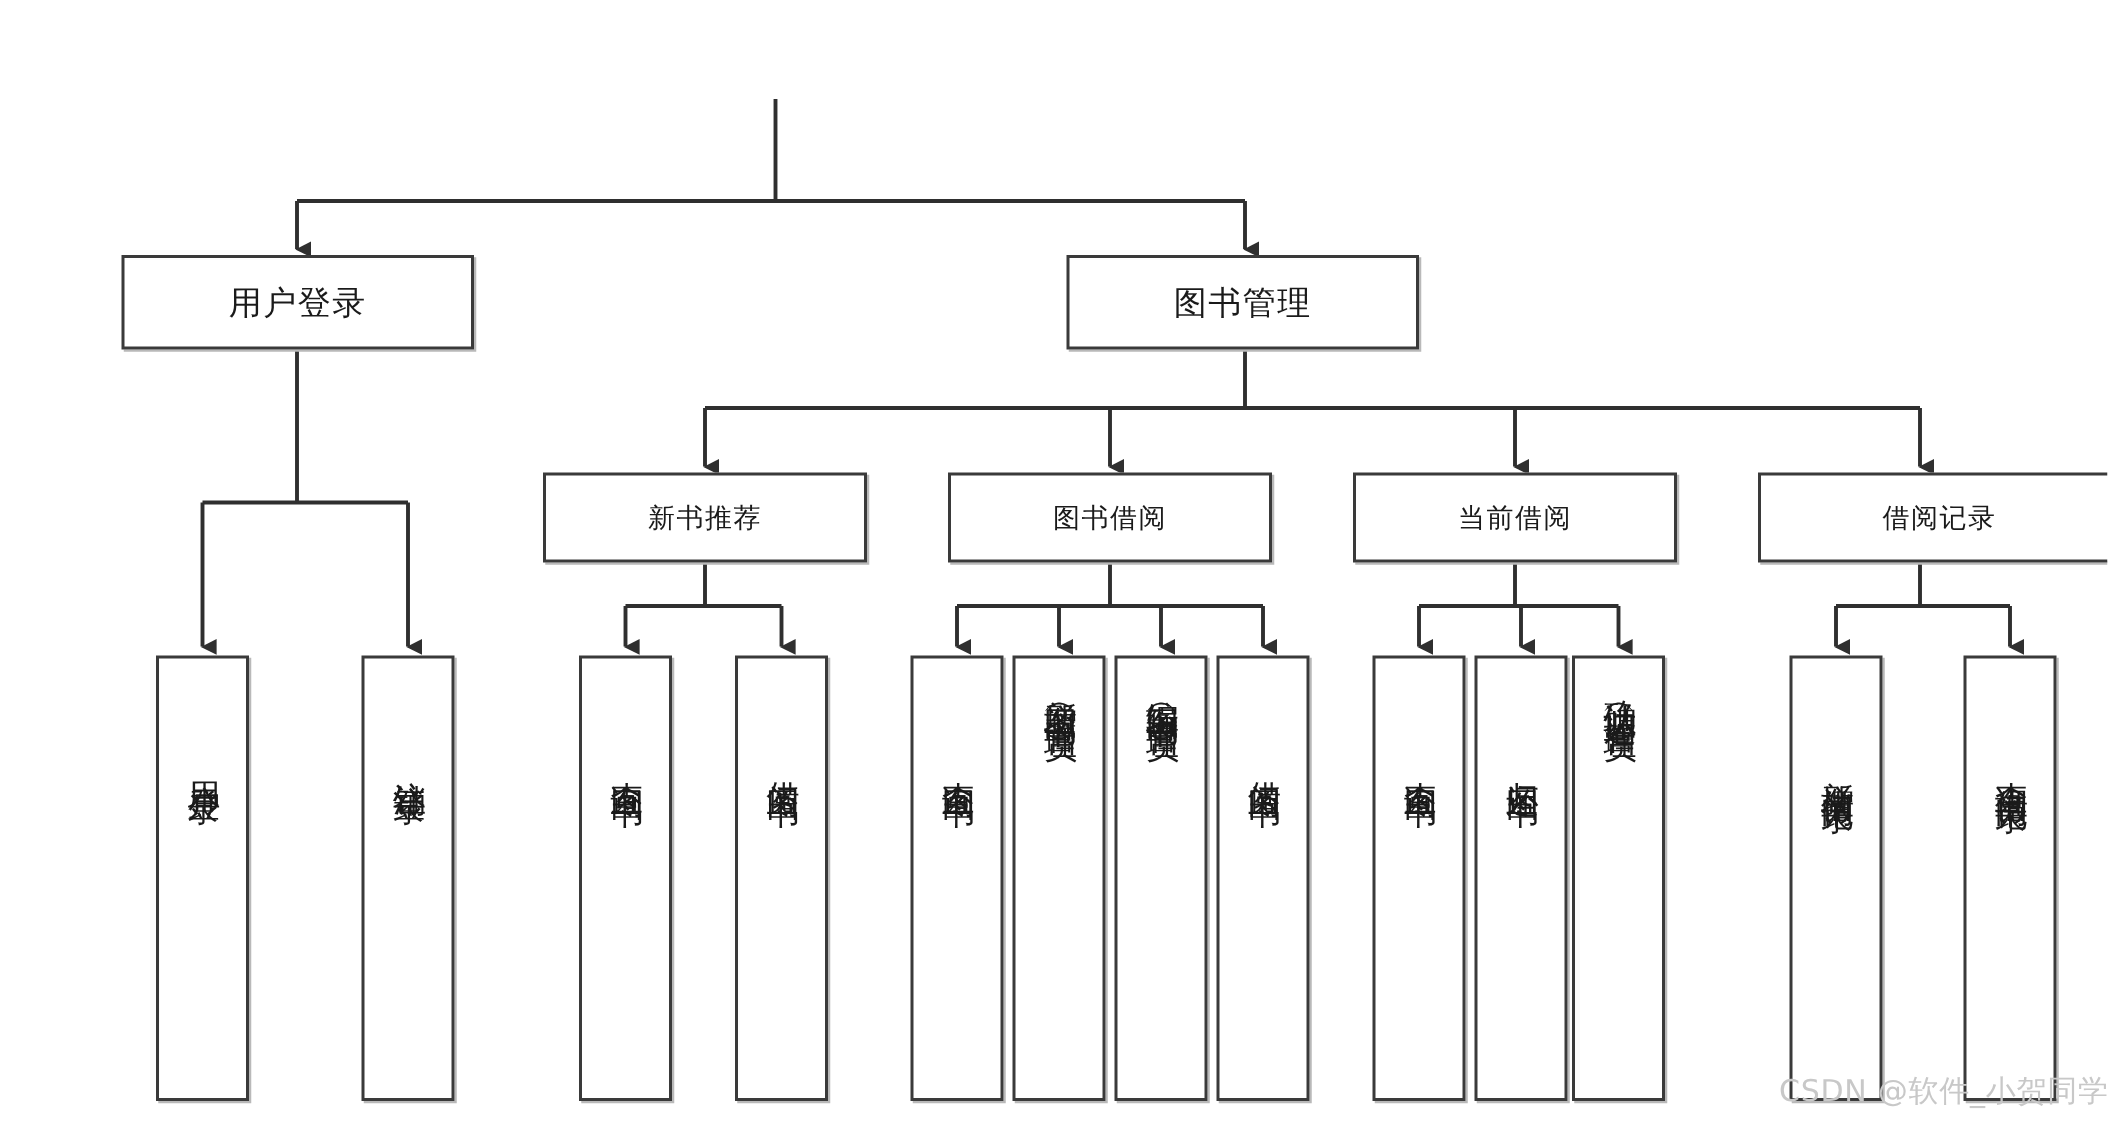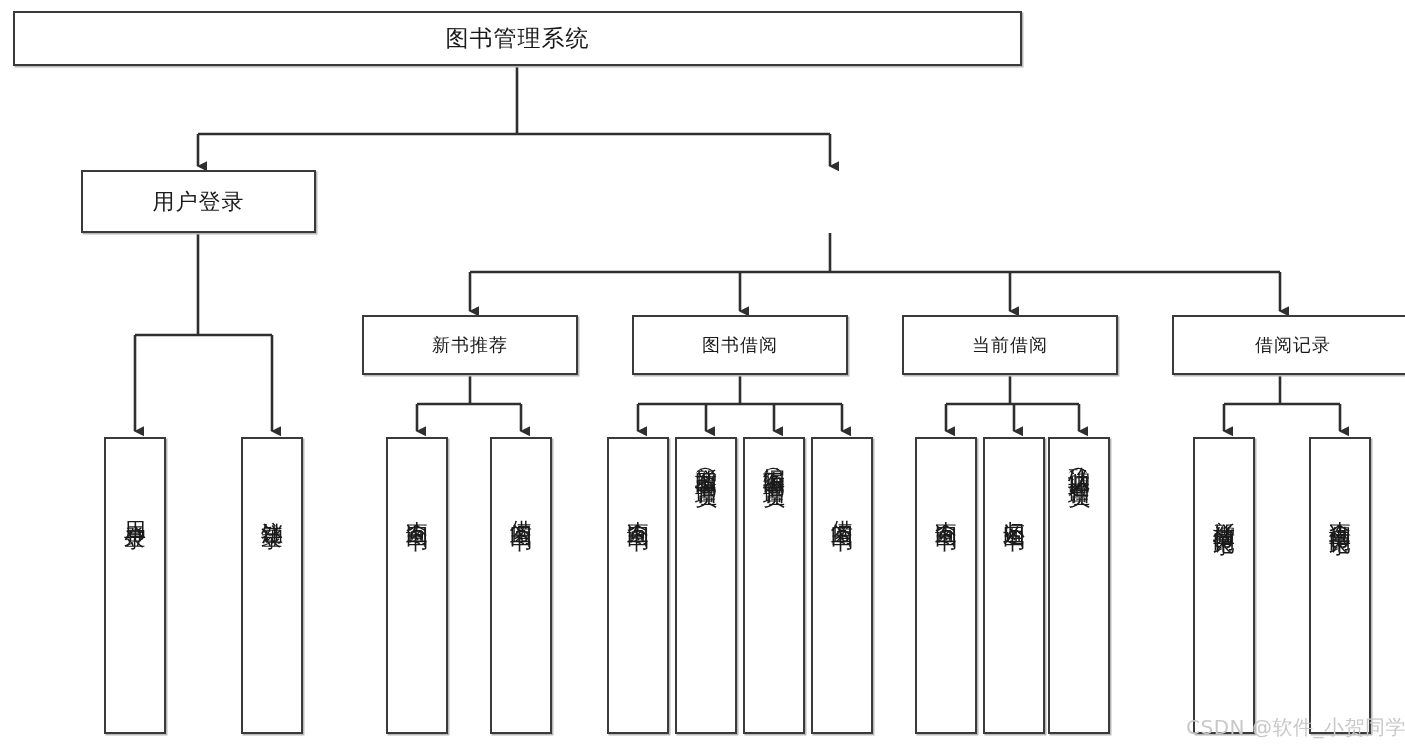--- a/index.html
+++ b/index.html
@@ -128,27 +128,27 @@
       <path d="M1014,404 L1014,431" marker-end="url(#arrow)"></path>
       <path d="M1079,404 L1079,431" marker-end="url(#arrow)"></path>
 
       <path d="M1280,375 L1280,404"></path>
       <path d="M1224,404 L1340,404"></path>
       <path d="M1224,404 L1224,431" marker-end="url(#arrow)"></path>
       <path d="M1340,404 L1340,431" marker-end="url(#arrow)"></path>
     </g>
   </svg>
 
-  <div class="node root" style="left:13px; top:11px; width:1009px; height:55px;">
-    <span>图书管理系统</span>
-  </div>
 
   <div class="node level2" style="left:81px; top:170px; width:235px; height:63px;">
     <span>用户登录</span>
   </div>
+  <div class="node level2" style="left:711px; top:170px; width:235px; height:63px;">
+    <span>图书管理</span>
+  </div>
 
   <div class="node level3" style="left:362px; top:315px; width:216px; height:60px;">
     <span>新书推荐</span>
   </div>
   <div class="node level3" style="left:902px; top:315px; width:216px; height:60px;">
     <span>当前借阅</span>
   </div>
   <div class="node level3" style="left:632px; top:315px; width:216px; height:60px;">
     <span>图书借阅</span>
   </div>

